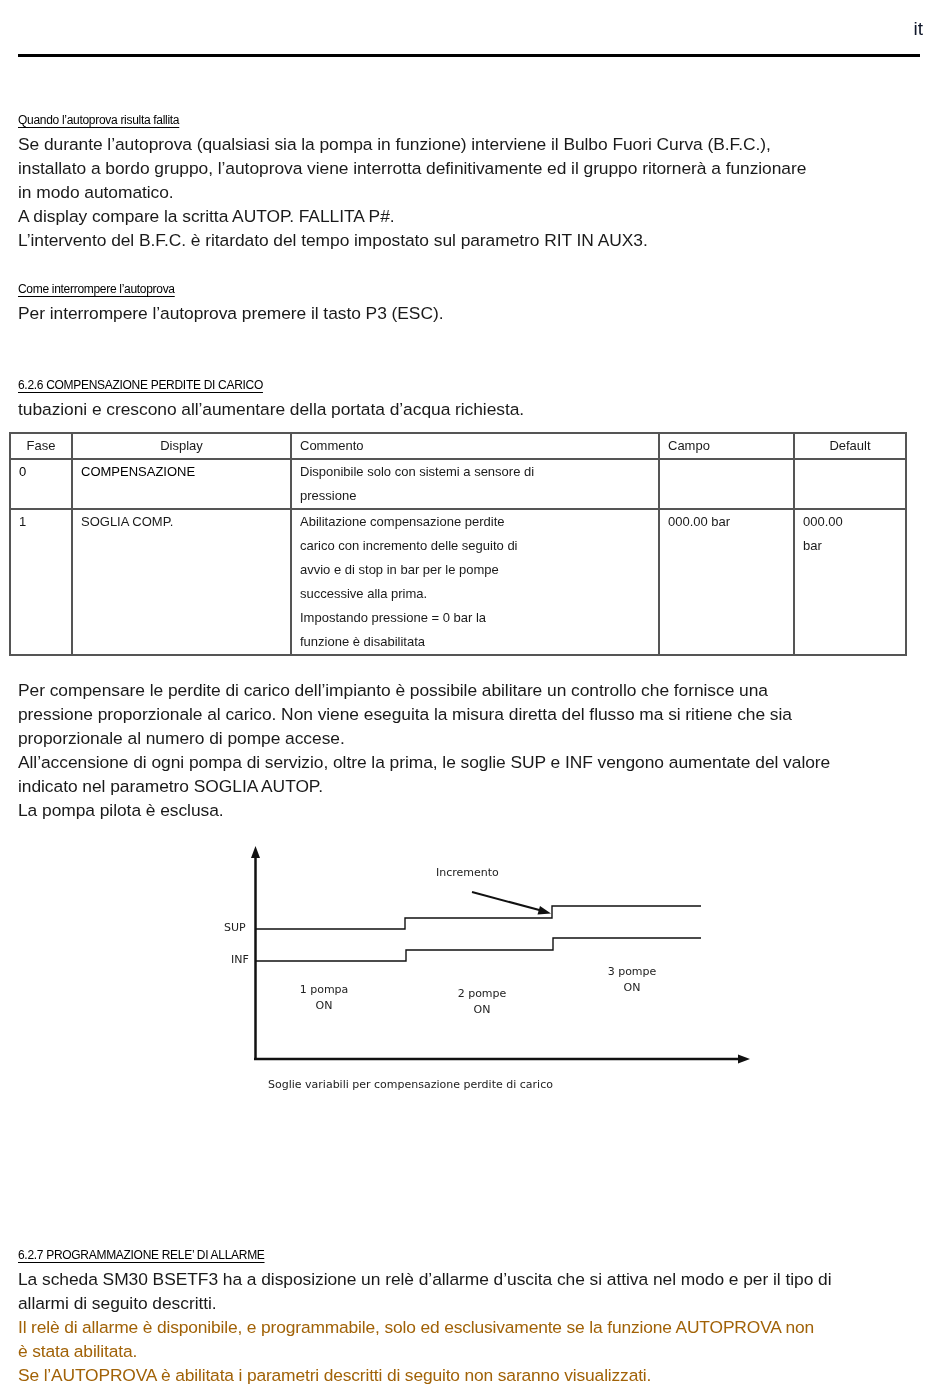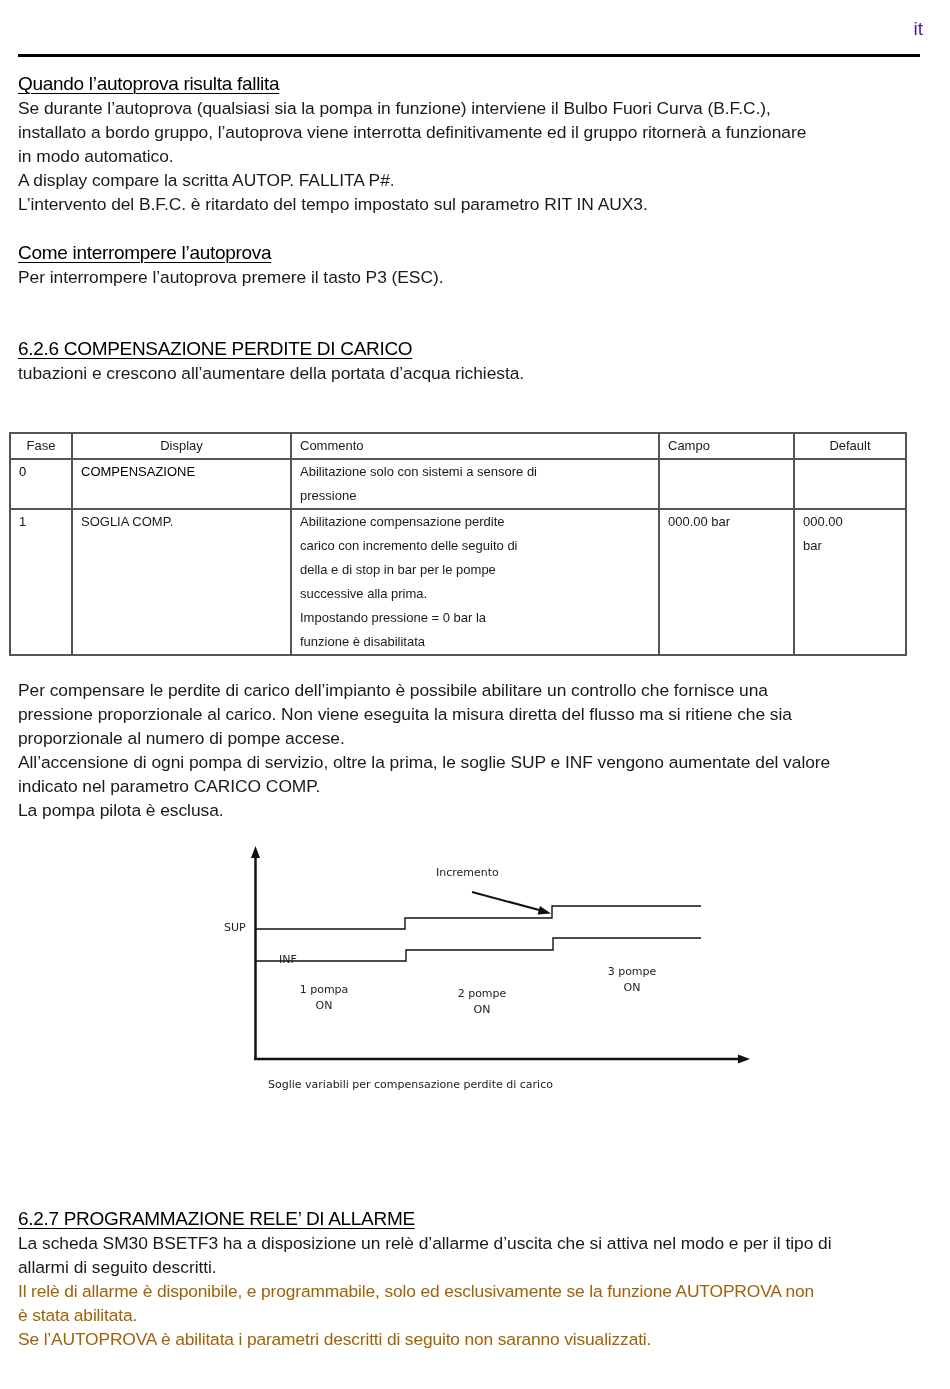--- a/index.html
+++ b/index.html
@@ -3,38 +3,39 @@
 <meta charset="utf-8">
 <style>
   html, body { margin: 0; padding: 0; background: #ffffff; }
   body {
     width: 950px; height: 1389px; position: relative; overflow: hidden;
     font-family: "DejaVu Sans", "Liberation Sans", sans-serif;
     color: #111111;
   }
   .abs { position: absolute; }
   .lang {
-    right: 27px; top: 18px; font-size: 19px; color: #4c1d95;
+    right: 27px; top: 18px; font-size: 19px; color: #0f172a;
     font-family: "Liberation Sans", sans-serif;
   }
   .hr { left: 18px; top: 54px; width: 902px; height: 3px; background: #000; }
 
   .para {
     left: 18px; width: 910px;
     font-family: "Liberation Sans", sans-serif;
     font-size: 17.4px; line-height: 24px; color: #1a1a1a;
     letter-spacing: -0.05px;
   }
   .para div { white-space: nowrap; }
   .head {
     font-family: "Liberation Sans", sans-serif;
-    font-size: 19px; line-height: 24px; color: #000;
+    font-size: 12px; line-height: 24px; color: #000;
     text-decoration: underline; text-underline-offset: 3px;
     text-decoration-thickness: 1px;
     letter-spacing: -0.3px;
+    margin-top: 36px;
   }
   .strong { color: #a16207; letter-spacing: -0.15px; }
 
   
   table.params {
     position: absolute; left: 9px; top: 432px;
     border-collapse: collapse; table-layout: fixed;
     width: 896px;
     font-family: Liberation Sans, sans-serif;
     font-size: 13px; line-height: 24px; color: #1a1a1a;
@@ -90,52 +91,52 @@
     <th class="center">Fase</th>
     <th class="center">Display</th>
     <th>Commento</th>
     <th>Campo</th>
     <th class="center">Default</th>
   </tr>
   <tr>
     <td class="bold">0</td>
     <td class="bold">COMPENSAZIONE</td>
     <td>
-      <div>Abilitazione solo con sistemi a sensore di</div>
+      <div>Disponibile solo con sistemi a sensore di</div>
       <div>pressione</div>
     </td>
     <td></td>
     <td></td>
   </tr>
   <tr>
     <td>1</td>
     <td>SOGLIA COMP.</td>
     <td>
       <div>Abilitazione compensazione perdite</div>
       <div>carico con incremento delle seguito di</div>
-      <div>della e di stop in bar per le pompe</div>
+      <div>avvio e di stop in bar per le pompe</div>
       <div>successive alla prima.</div>
       <div>Impostando pressione = 0 bar  la</div>
       <div>funzione è disabilitata</div>
     </td>
     <td>000.00 bar</td>
     <td>
       <div>000.00</div>
       <div>bar</div>
     </td>
   </tr>
 </tbody>
   </table>
 
 <div class="abs para" style="top:678px;">
   <div>Per compensare le perdite di carico dell’impianto è possibile abilitare un controllo che fornisce una</div>
   <div>pressione proporzionale al carico.  Non viene eseguita la misura diretta del flusso ma si ritiene che sia</div>
   <div>proporzionale al numero di pompe accese.</div>
   <div>All’accensione di ogni pompa di servizio, oltre la prima, le soglie SUP e INF vengono aumentate del valore</div>
-  <div>indicato nel parametro CARICO COMP.</div>
+  <div>indicato nel parametro SOGLIA AUTOP.</div>
   <div>La pompa pilota è esclusa.</div>
 </div>
 
 <div class="abs" style="left:0; top:0; width:950px; height:1389px; pointer-events:none;padding-left:40px;">
   <svg width="950" height="1389" style="position:absolute;left:0;top:0;">
 
     <line x1="255.5" y1="856" x2="255.5" y2="1060" stroke="#111" stroke-width="2.5"></line>
     <polygon points="255.5,846 251,858 260,858" fill="#111"></polygon>
 
     <line x1="254" y1="1059" x2="740" y2="1059" stroke="#111" stroke-width="2.5"></line>
@@ -143,21 +144,21 @@
 
     <polyline points="256,929 405,929 405,918 552,918 552,906 701,906" fill="none" stroke="#111" stroke-width="1.4"></polyline>
 
     <polyline points="256,961 406,961 406,950 553,950 553,938 701,938" fill="none" stroke="#111" stroke-width="1.4"></polyline>
 
     <line x1="472" y1="892" x2="543" y2="911" stroke="#111" stroke-width="2"></line>
     <polygon points="551,913.5 540,906 537.5,914.5" fill="#111"></polygon>
   </svg>
   <div class="abs chart-label" style="left:436px; top:866px;">Incremento</div>
   <div class="abs chart-label" style="left:224px; top:921px;">SUP</div>
-  <div class="abs chart-label" style="left:231px; top:953px;margin-left:48px;">INF</div>
+  <div class="abs chart-label" style="left:231px; top:953px;">INF</div>
 
   <div class="abs chart-label" style="left:294px; top:982px; width:60px; text-align:center; line-height:16px;">
     <div>1 pompa</div>
     <div>ON</div>
   </div>
   <div class="abs chart-label" style="left:451px; top:986px; width:62px; text-align:center; line-height:16px;">
     <div>2 pompe</div>
     <div>ON</div>
   </div>
   <div class="abs chart-label" style="left:601px; top:964px; width:62px; text-align:center; line-height:16px;">

